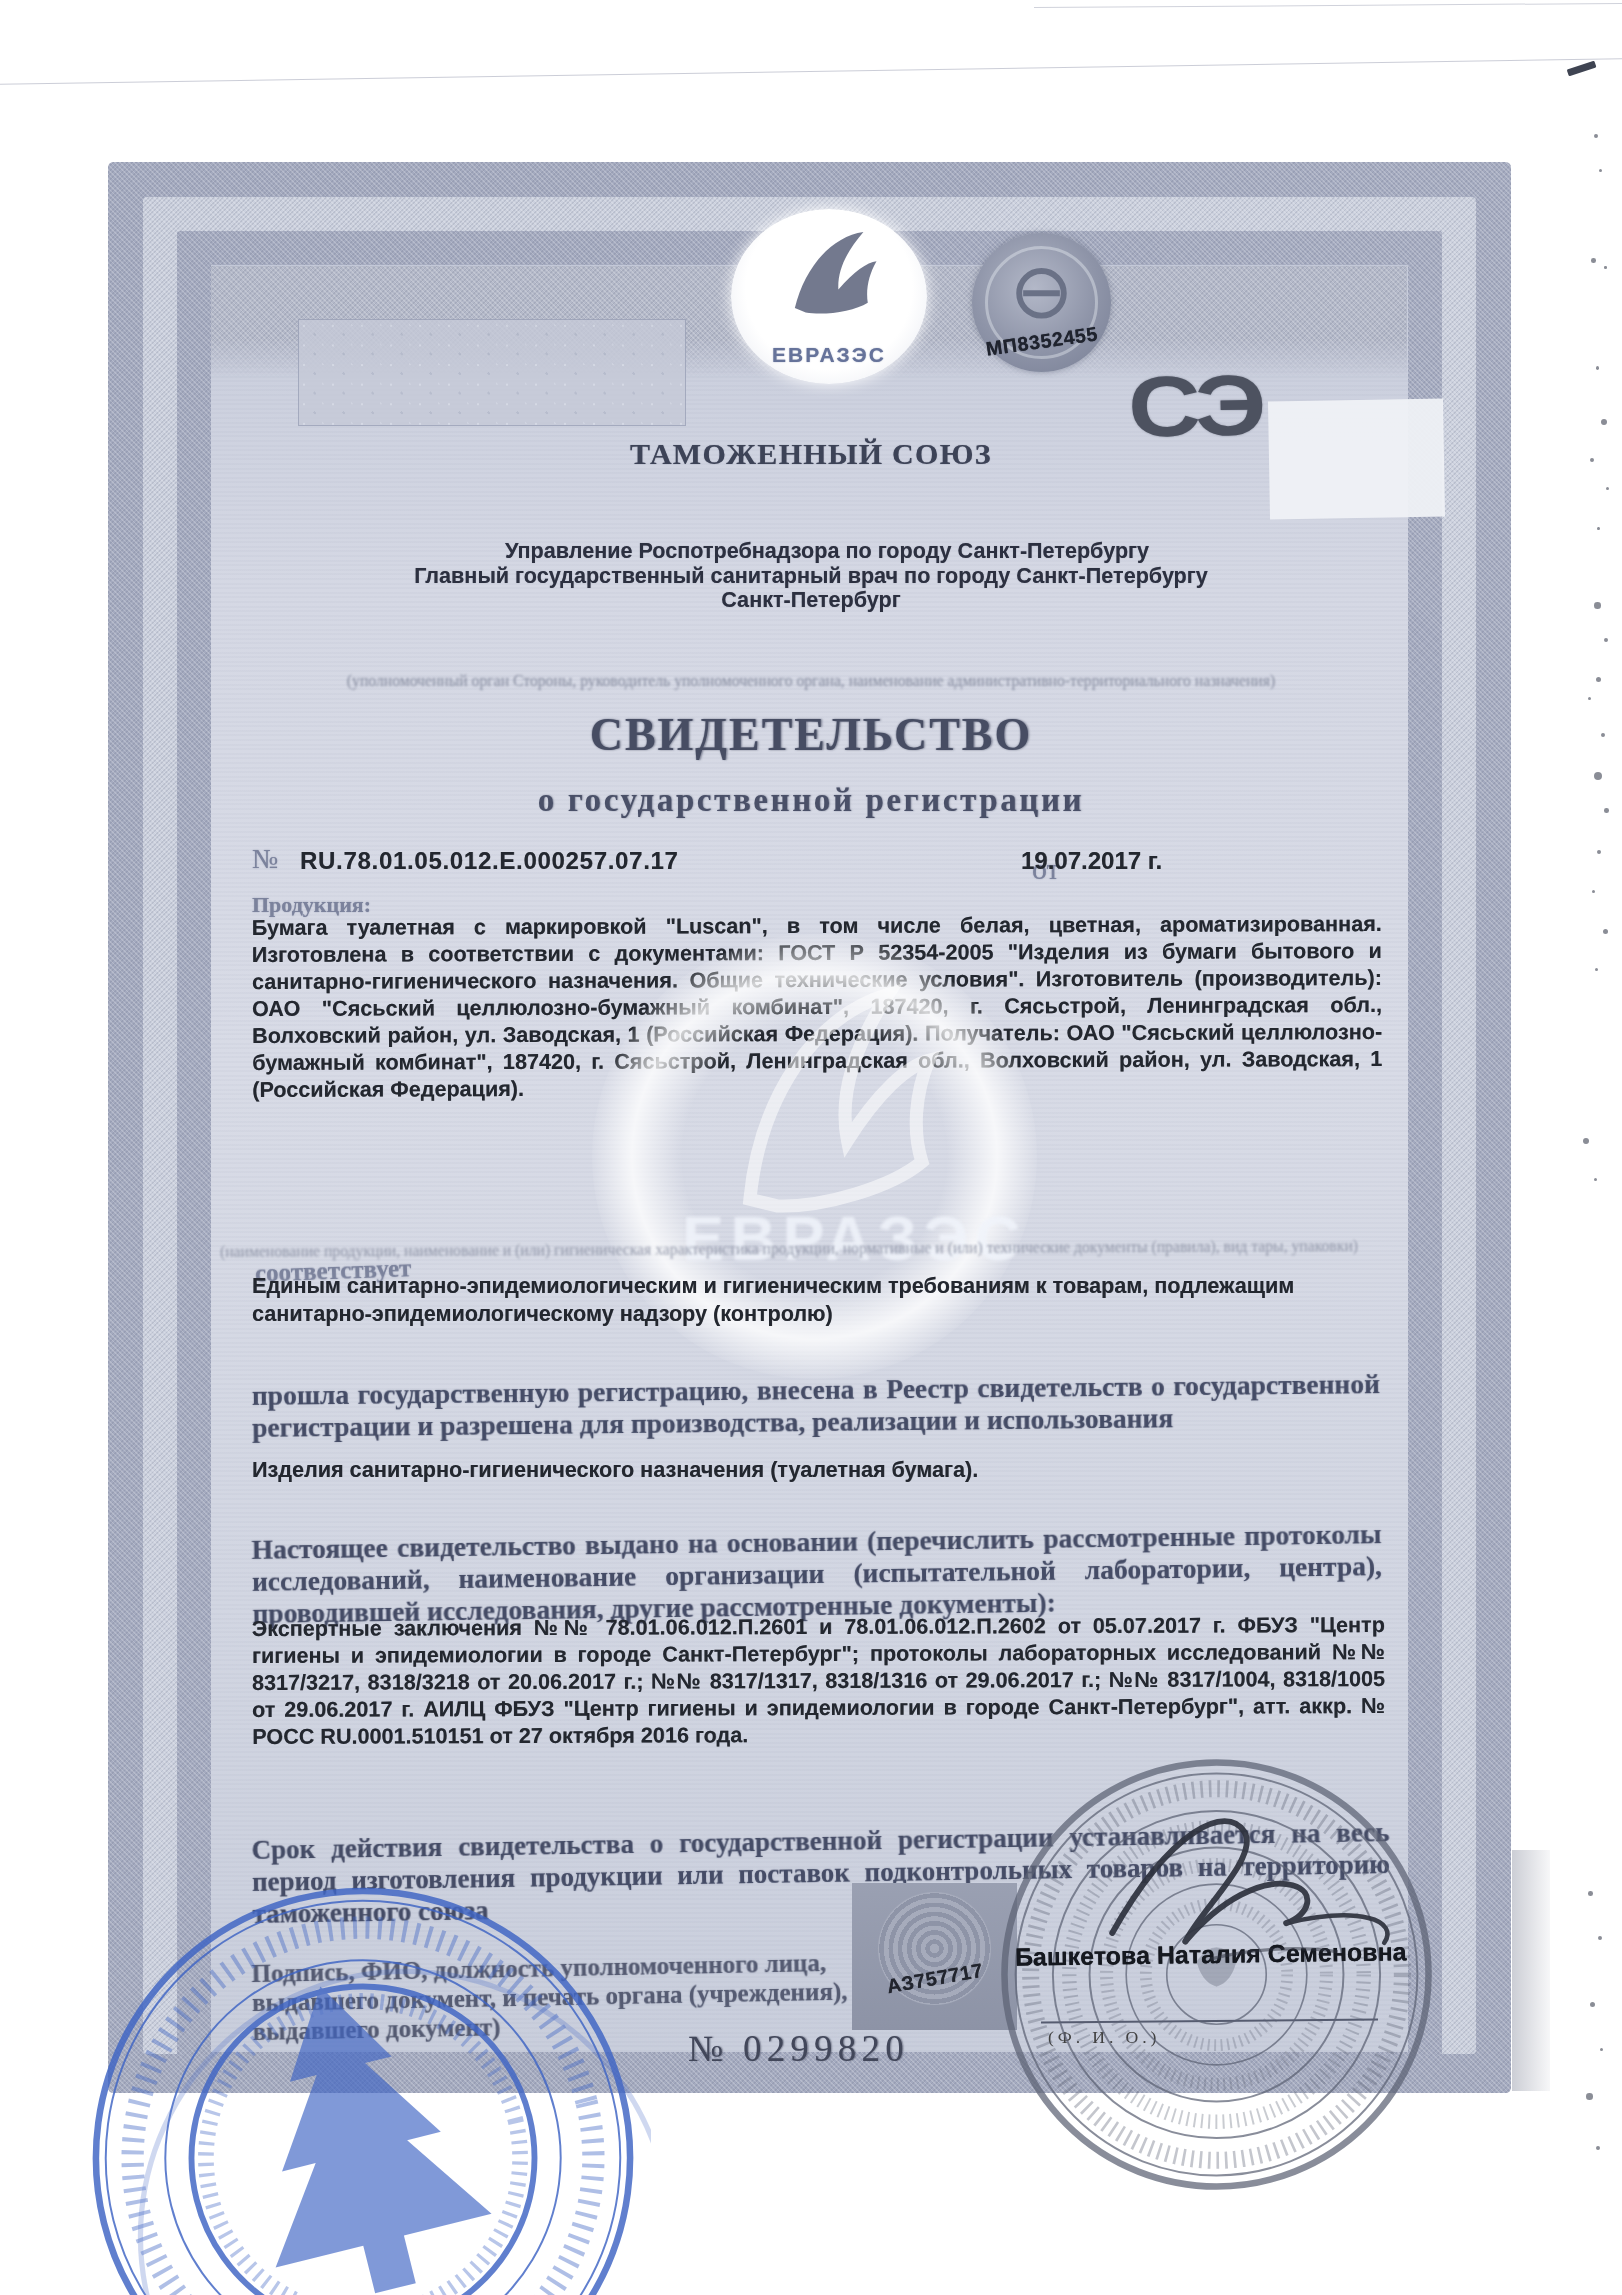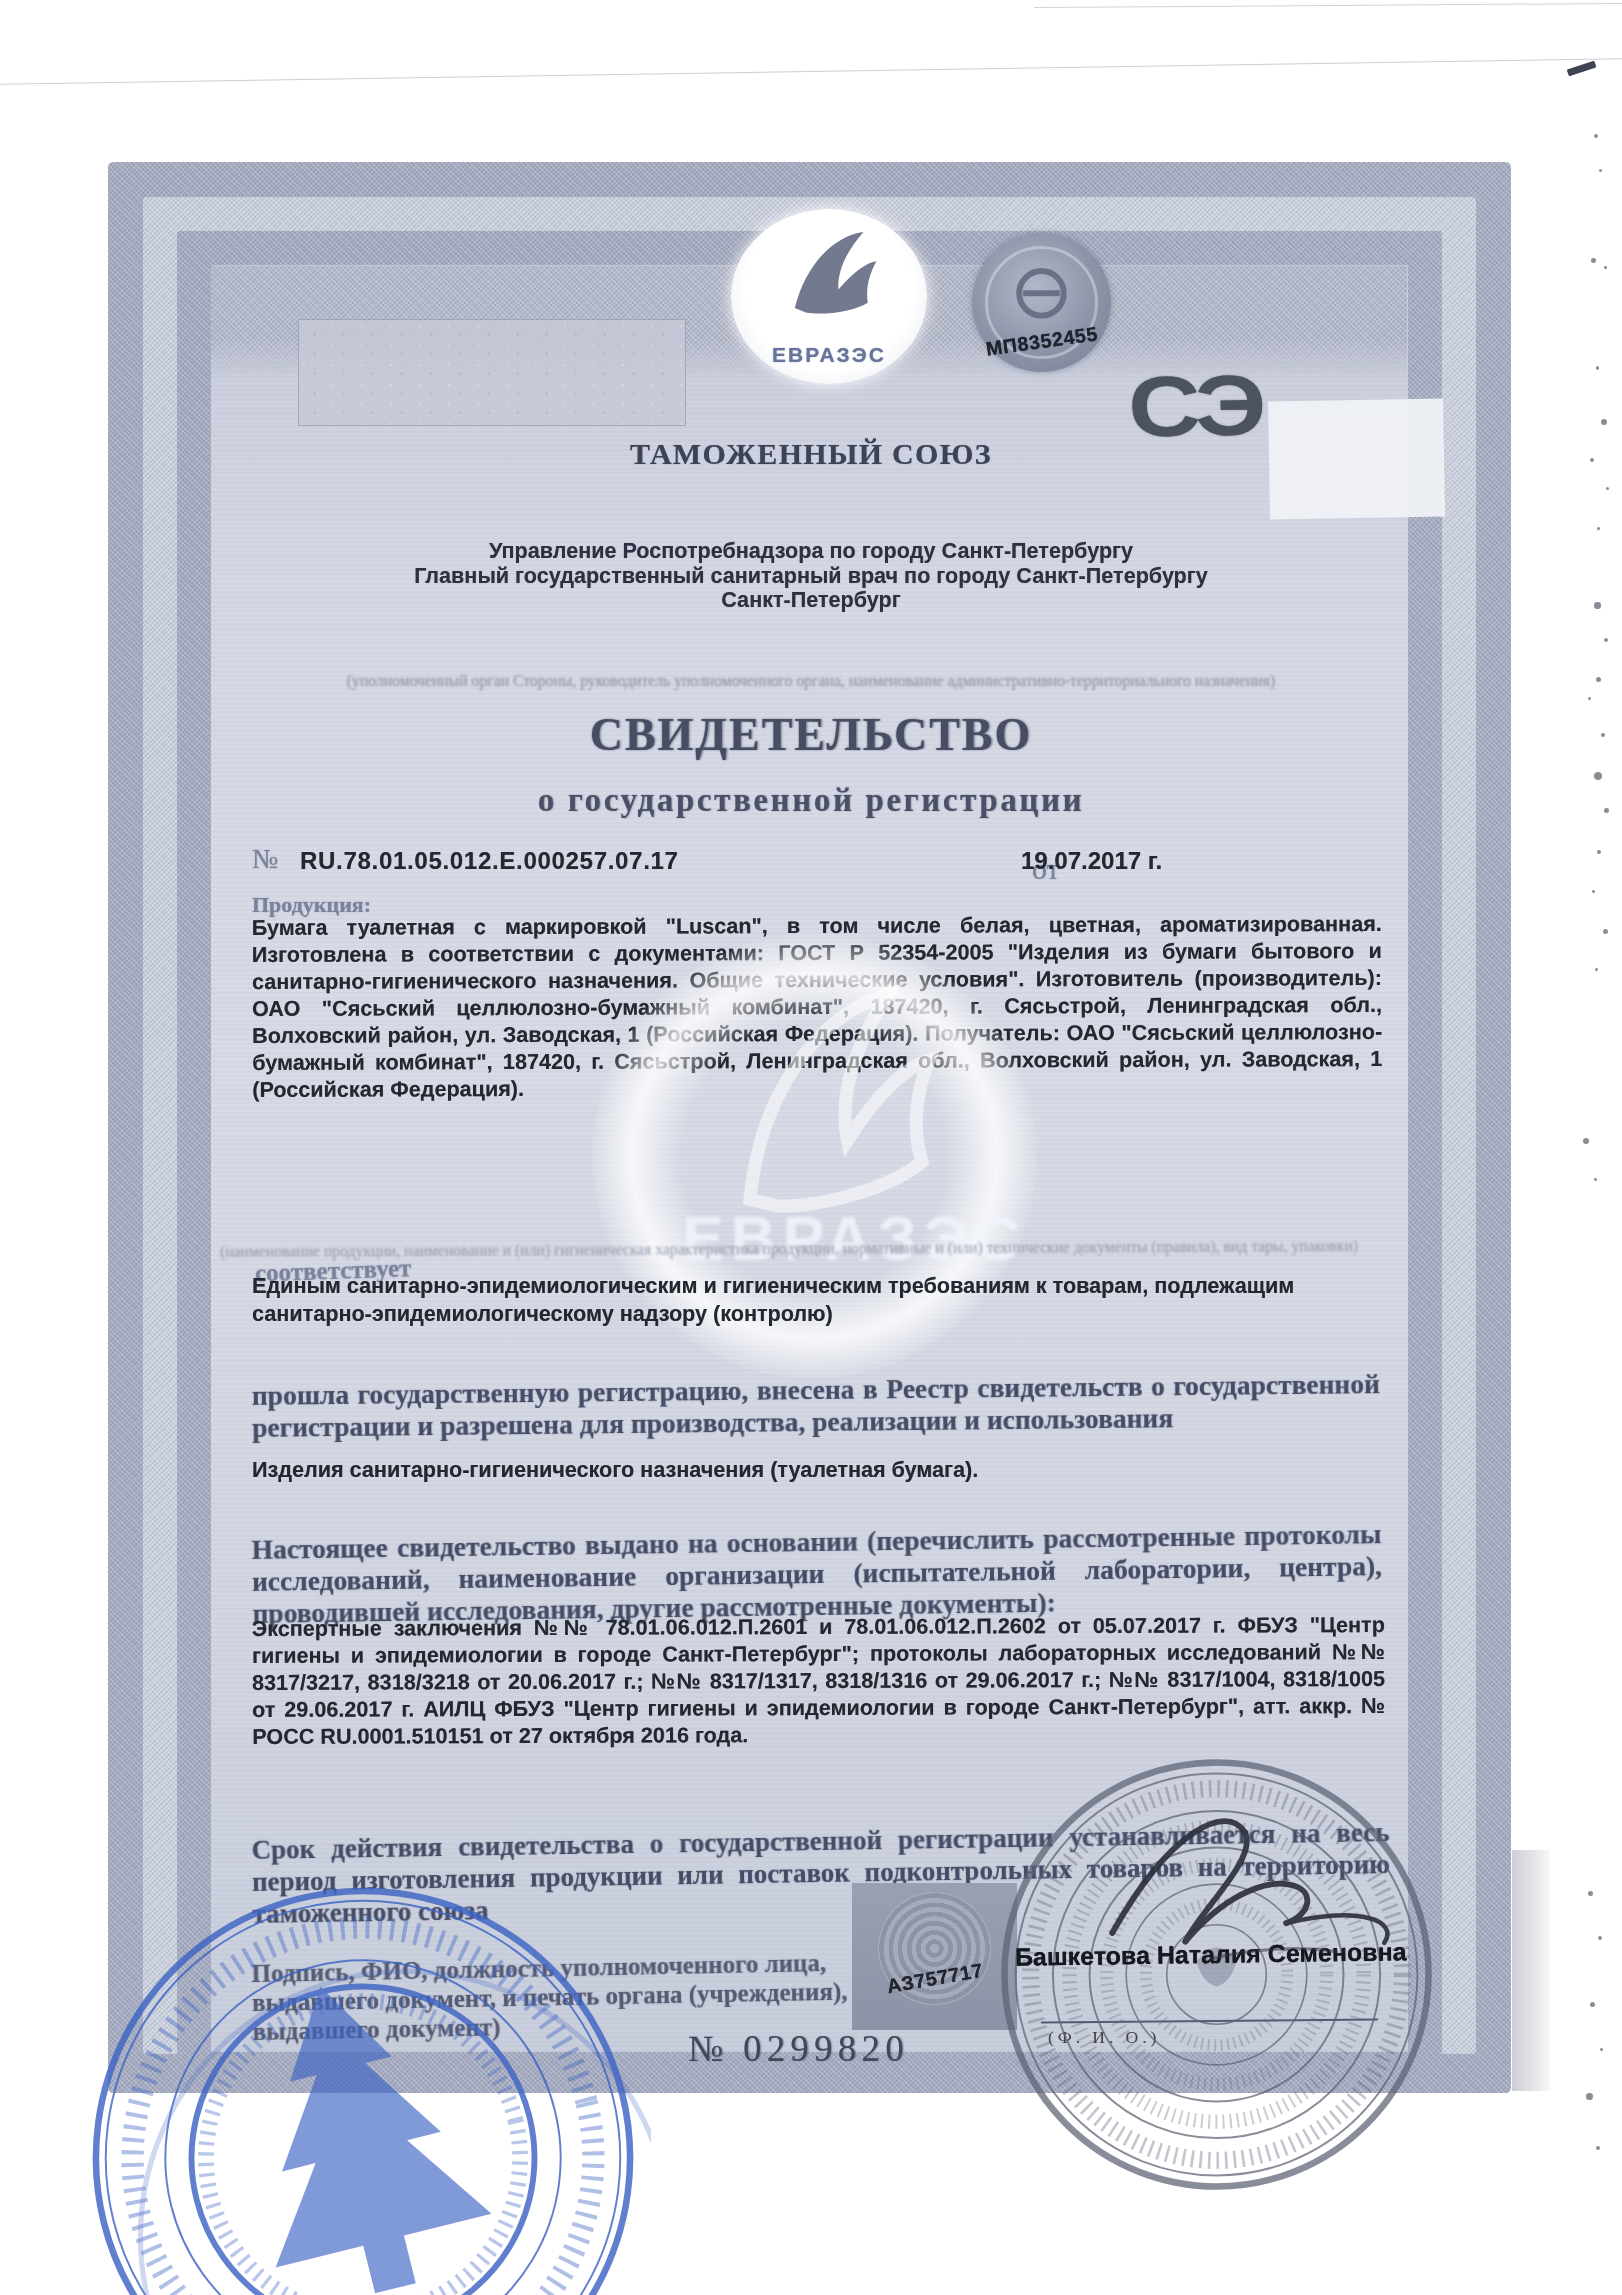--- a/index.html
+++ b/index.html
@@ -65,21 +65,21 @@
       <circle cx="106" cy="92" r="34" fill="none" stroke="#6a7186" stroke-width="9"></circle>
       <path d="M78,92 h56" stroke="#6a7186" stroke-width="9"></path>
     </svg>
     <div class="abs" style="left:50%;top:97px;transform:translateX(-50%) rotate(-8deg);font-weight:700;font-size:19.6px;color:#1f232e;letter-spacing:0.7px;text-shadow:0 0 0.7px #1f232e;">МП8352455</div>
   </div>
 
   <div class="abs" style="left:1133px;top:353px;font-size:93px;font-weight:800;letter-spacing:-3.9px;color:#4d5260;
               transform:scale(1.08,.92) rotate(-1deg);text-shadow:0 0 2px rgba(77,82,96,.55);">СЭ</div>
 
   <div class="abs center serif hdr-serif" style="top:437px;font-size:30px;text-align:center;">ТАМОЖЕННЫЙ СОЮЗ</div>
-  <div class="abs center hdr-sans" style="top:538px;font-size:21.6px;">Управление Роспотребнадзора по городу Санкт-Петербургу</div>
+  <div class="abs center hdr-sans" style="top:538px;font-size:21.6px;margin-left:16px;">Управление Роспотребнадзора по городу Санкт-Петербургу</div>
   <div class="abs center hdr-sans" style="top:563px;font-size:21.6px;">Главный государственный санитарный врач по городу Санкт-Петербургу</div>
   <div class="abs center hdr-sans" style="top:587px;font-size:21.6px;">Санкт-Петербург</div>
   <div class="abs center serif tinycap" style="top:672px;font-size:15.7px;">(уполномоченный орган Стороны, руководитель уполномоченного органа, наименование административно-территориального назначения)</div>
 
   <div class="abs center serif" style="top:708px;font-size:46px;font-weight:700;letter-spacing:2px;color:#474d63;text-shadow:1.3px 0 2px rgba(71,77,99,.55), -0.7px 0 1.3px rgba(71,77,99,.35);">СВИДЕТЕЛЬСТВО</div>
   <div class="abs center serif" style="top:782px;font-size:33px;font-weight:700;letter-spacing:2.6px;color:#4a5068;text-shadow:0.7px 0 1.6px rgba(74,80,104,.6);">о государственной регистрации</div>
 
   <div class="abs serif faded" style="left:252px;top:843px;font-size:27.5px;">№</div>
   <div class="abs ink-sans" style="left:300px;top:847px;font-size:24px;letter-spacing:0.7px;">RU.78.01.05.012.E.000257.07.17</div>
   <div class="abs serif faded" style="left:1032px;top:852px;font-size:30px;">от</div>

